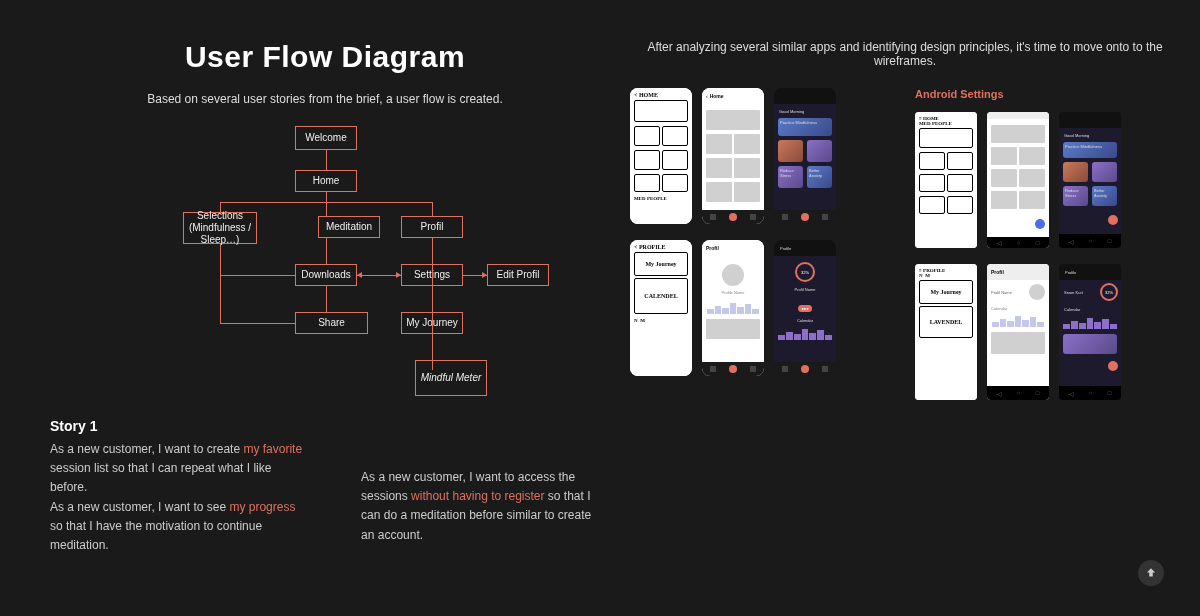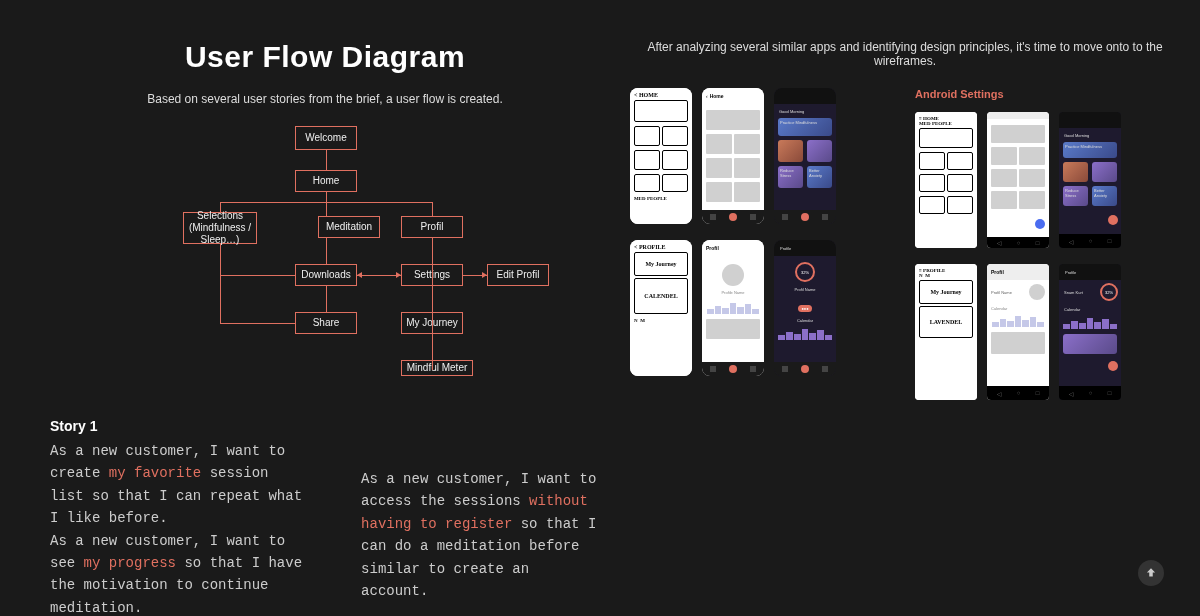--- a/index.html
+++ b/index.html
@@ -73,25 +73,24 @@
   }
   .stories .col1 { flex: 1; }
   .stories .col2 { flex: 0.85; padding-top: 62px; }
   .story-title {
     font-size: 14px;
     font-weight: 700;
     margin-bottom: 6px;
     margin-top: 12px;
   }
   .story-text {
-    font-size: 14px;
+    font-size: 12px;
     line-height: 1.6;
     color: #ccc;
     max-width: 260px;
-    font-family: Liberation Mono, monospace;
   }
   .story-text .hl { color: #e07060; }
   
   .version-row {
     display: flex;
     gap: 20px;
   }
   .version-col { flex: 1; }
   .version-label {
     color: #e07060;
@@ -211,23 +210,23 @@
     <div class="flow-area">
 
       <div class="flow-box" style="left:180px; top:0;   width:62px; height:24px;">Welcome</div>
       <div class="flow-box" style="left:180px; top:44px; width:62px; height:22px;">Home</div>
       <div class="flow-box" style="left:68px;  top:86px; width:74px; height:32px;">Selections (Mindfulness / Sleep…)</div>
       <div class="flow-box" style="left:180px; top:90px; width:62px; height:22px;margin-left:23px;">Meditation</div>
       <div class="flow-box" style="left:286px; top:90px; width:62px; height:22px;">Profil</div>
       <div class="flow-box" style="left:180px; top:138px;width:62px; height:22px;">Downloads</div>
       <div class="flow-box" style="left:286px; top:138px;width:62px; height:22px;">Settings</div>
       <div class="flow-box" style="left:372px; top:138px;width:62px; height:22px;">Edit Profil</div>
-      <div class="flow-box" style="left:180px; top:186px;width:62px; height:22px;">Share</div>
+      <div class="flow-box" style="left:180px; top:186px;width:73px; height:22px;">Share</div>
       <div class="flow-box" style="left:286px; top:186px;width:62px; height:22px;">My Journey</div>
-      <div class="flow-box" style="left:286px; top:234px;width:72px; height:16px;">Mindful Meter</div>
+      <div class="flow-box" style="left:300px; top:234px;width:72px; height:36px;font-style:italic;">Mindful Meter</div>
 
       <div class="flow-line" style="left:211px; top:24px; width:1px; height:20px;"></div>
       <div class="flow-line" style="left:211px; top:66px; width:1px; height:24px;"></div>
 
       <div class="flow-line" style="left:105px; top:76px; width:212px; height:1px;"></div>
       <div class="flow-line" style="left:105px; top:76px; width:1px; height:10px;"></div>
       <div class="flow-line" style="left:317px; top:76px; width:1px; height:14px;"></div>
 
       <div class="flow-line" style="left:211px; top:112px; width:1px; height:26px;"></div>
       <div class="flow-line" style="left:211px; top:160px; width:1px; height:26px;"></div>

